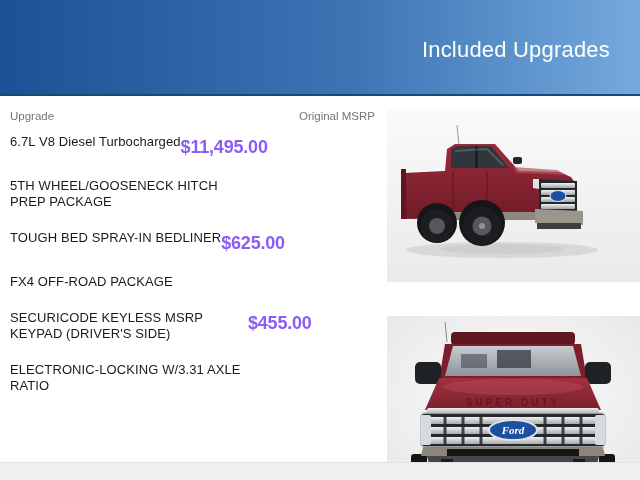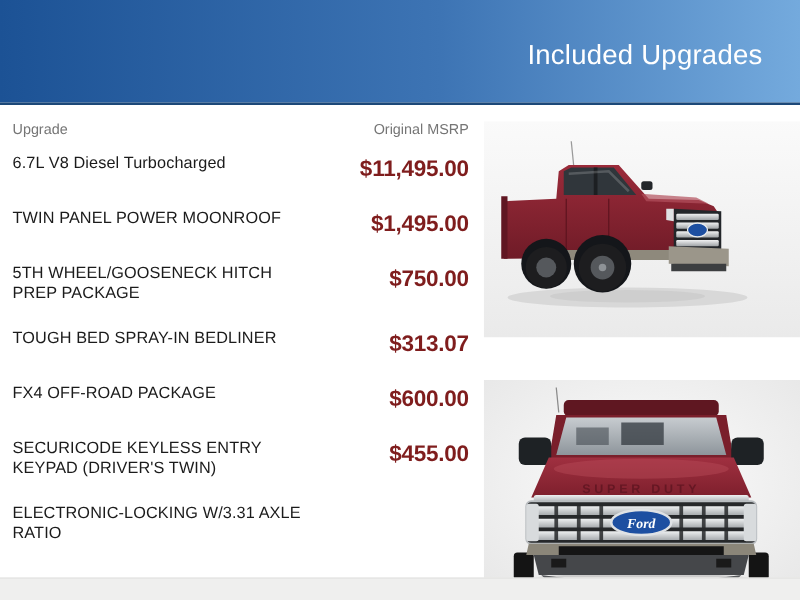--- a/index.html
+++ b/index.html
@@ -3,35 +3,35 @@
 <meta charset="utf-8">
 <style>
   html,body{margin:0;padding:0;}
   body{
     width:640px;height:480px;overflow:hidden;position:relative;
     background:#ffffff;
     font-family:"Liberation Sans",sans-serif;
   }
   
   .hdr{
-    height:84px;box-sizing:border-box;
+    height:96px;box-sizing:border-box;
     background:linear-gradient(90deg,#1c5295 0%,#3d74b4 55%,#74aadd 100%);
     border-bottom:2px solid #1c4878;
     display:flex;align-items:center;justify-content:flex-end;
     padding-right:30px;padding-top:6px;
   }
   .hdr-title{color:#ffffff;font-size:22px;font-weight:500;letter-spacing:.2px;}
   
   .main{display:flex;}
   .table-col{width:387px;box-sizing:border-box;padding:14px 12px 0 10px;}
   .thead{display:flex;justify-content:space-between;align-items:flex-end;
          color:#757575;font-size:11.5px;line-height:13px;margin-bottom:11px;}
-  .row{display:flex;justify-content:space-between;margin-bottom:20px;}
+  .row{display:flex;margin-bottom:20px;}
   .row-name{font-size:13px;color:#1b1b1b;line-height:16px;max-width:238px;letter-spacing:.1px;}
-  .row-price{font-size:18px;font-weight:bold;color:#7f1d1d;padding-top:3px;
+  .row-price{font-size:18px;font-weight:bold;color:#8b5cf6;padding-top:3px;
              white-space:nowrap;letter-spacing:-.2px;}
   
   .photo-col{width:253px;padding-top:13px;display:flex;flex-direction:column;}
   .photo{width:253px;display:block;}
   .photo1{height:173px;margin-bottom:17px;}
   .photo2{height:211px;}
   .photo svg{display:block;width:100%;height:100%;}
   
   .footer{position:absolute;left:0;bottom:0;width:640px;height:17px;
           background:#efefee;border-top:1px solid #e3e3e2;}
@@ -50,43 +50,37 @@
       <span>Upgrade</span>
       <span>Original MSRP</span>
     </div>
 
     <div>
   <div class="row">
     <div class="row-name">6.7L V8 Diesel Turbocharged</div>
     <div class="row-price">$11,495.00</div>
   </div>
 
-  <div class="row">
-    <div class="row-name">TWIN PANEL POWER MOONROOF</div>
-    <div class="row-price">$1,495.00</div>
-  </div>
 
 
   <div class="row">
     <div class="row-name">5TH WHEEL/GOOSENECK HITCH PREP PACKAGE</div>
-    <div class="row-price">$750.00</div>
   </div>
 
   <div class="row">
     <div class="row-name">TOUGH BED SPRAY-IN BEDLINER</div>
-    <div class="row-price">$313.07</div>
+    <div class="row-price">$625.00</div>
   </div>
 
   <div class="row">
     <div class="row-name">FX4 OFF-ROAD PACKAGE</div>
-    <div class="row-price">$600.00</div>
-  </div>
-
-  <div class="row">
-    <div class="row-name">SECURICODE KEYLESS ENTRY KEYPAD (DRIVER'S TWIN)</div>
+  </div>
+
+  <div class="row">
+    <div class="row-name">SECURICODE KEYLESS MSRP KEYPAD (DRIVER'S SIDE)</div>
     <div class="row-price">$455.00</div>
   </div>
 
   <div class="row">
     <div class="row-name">ELECTRONIC-LOCKING W/3.31 AXLE RATIO</div>
   </div>
 </div>
 
   </div>
 

